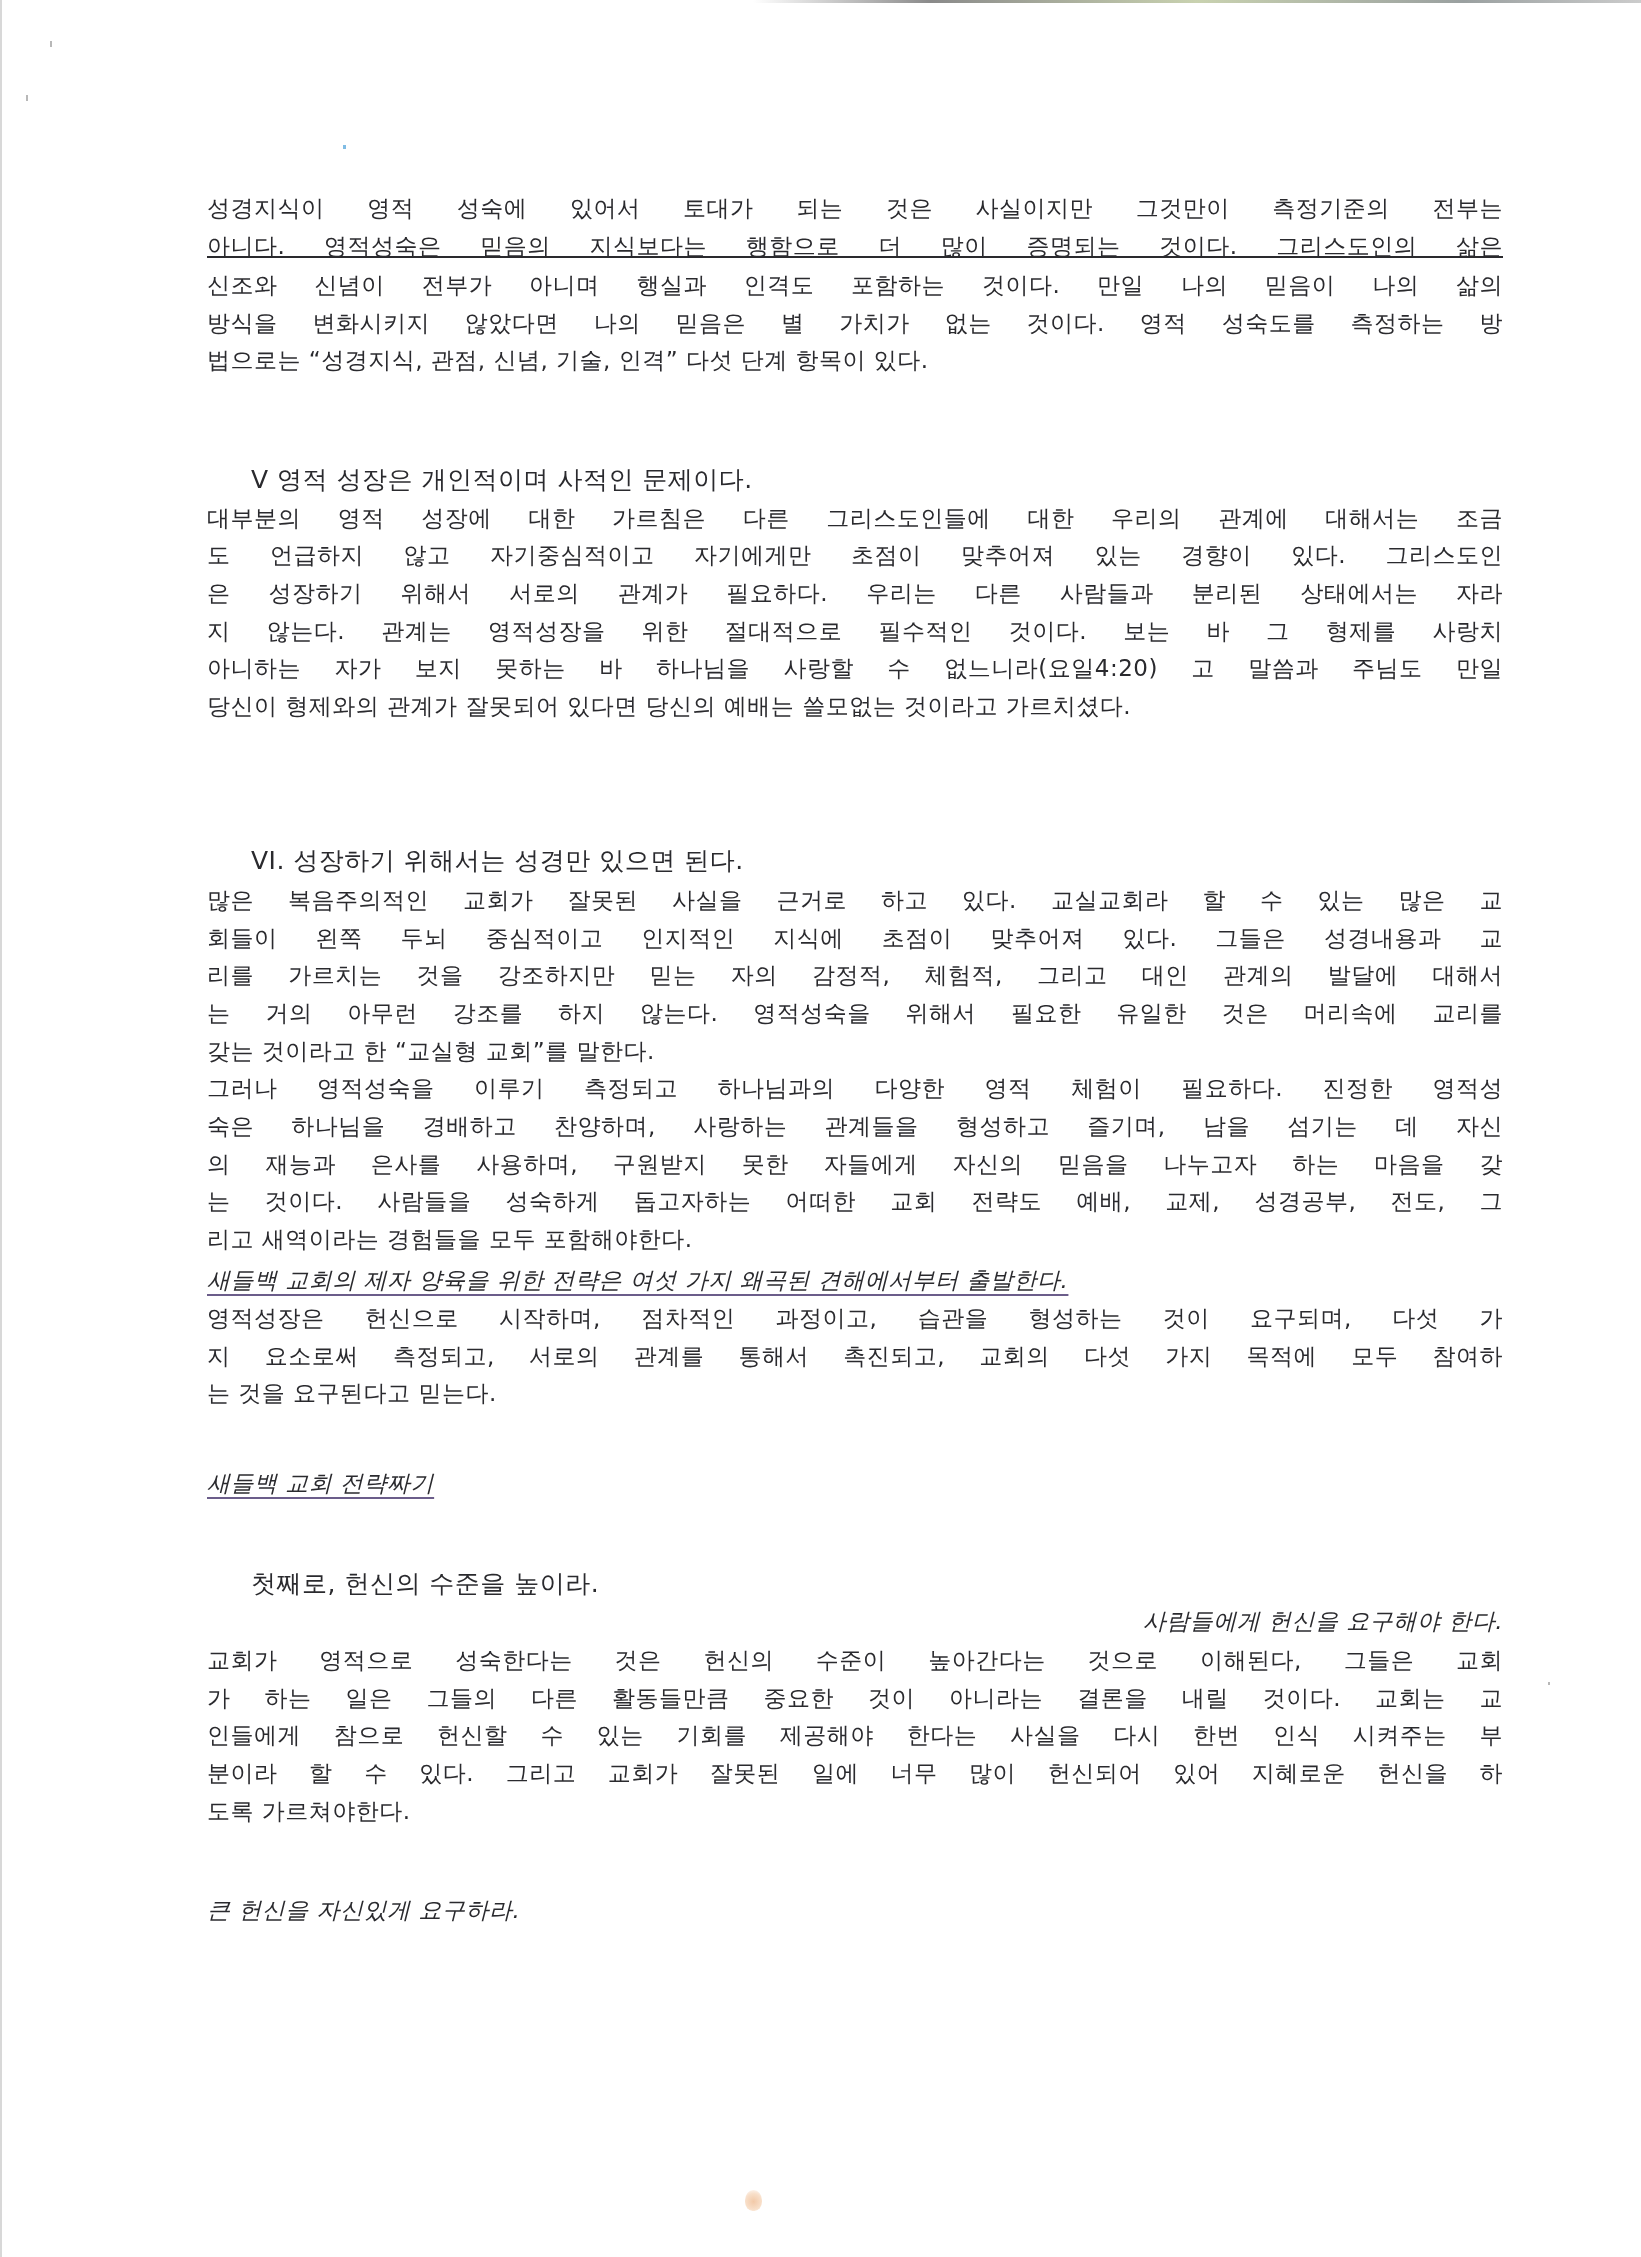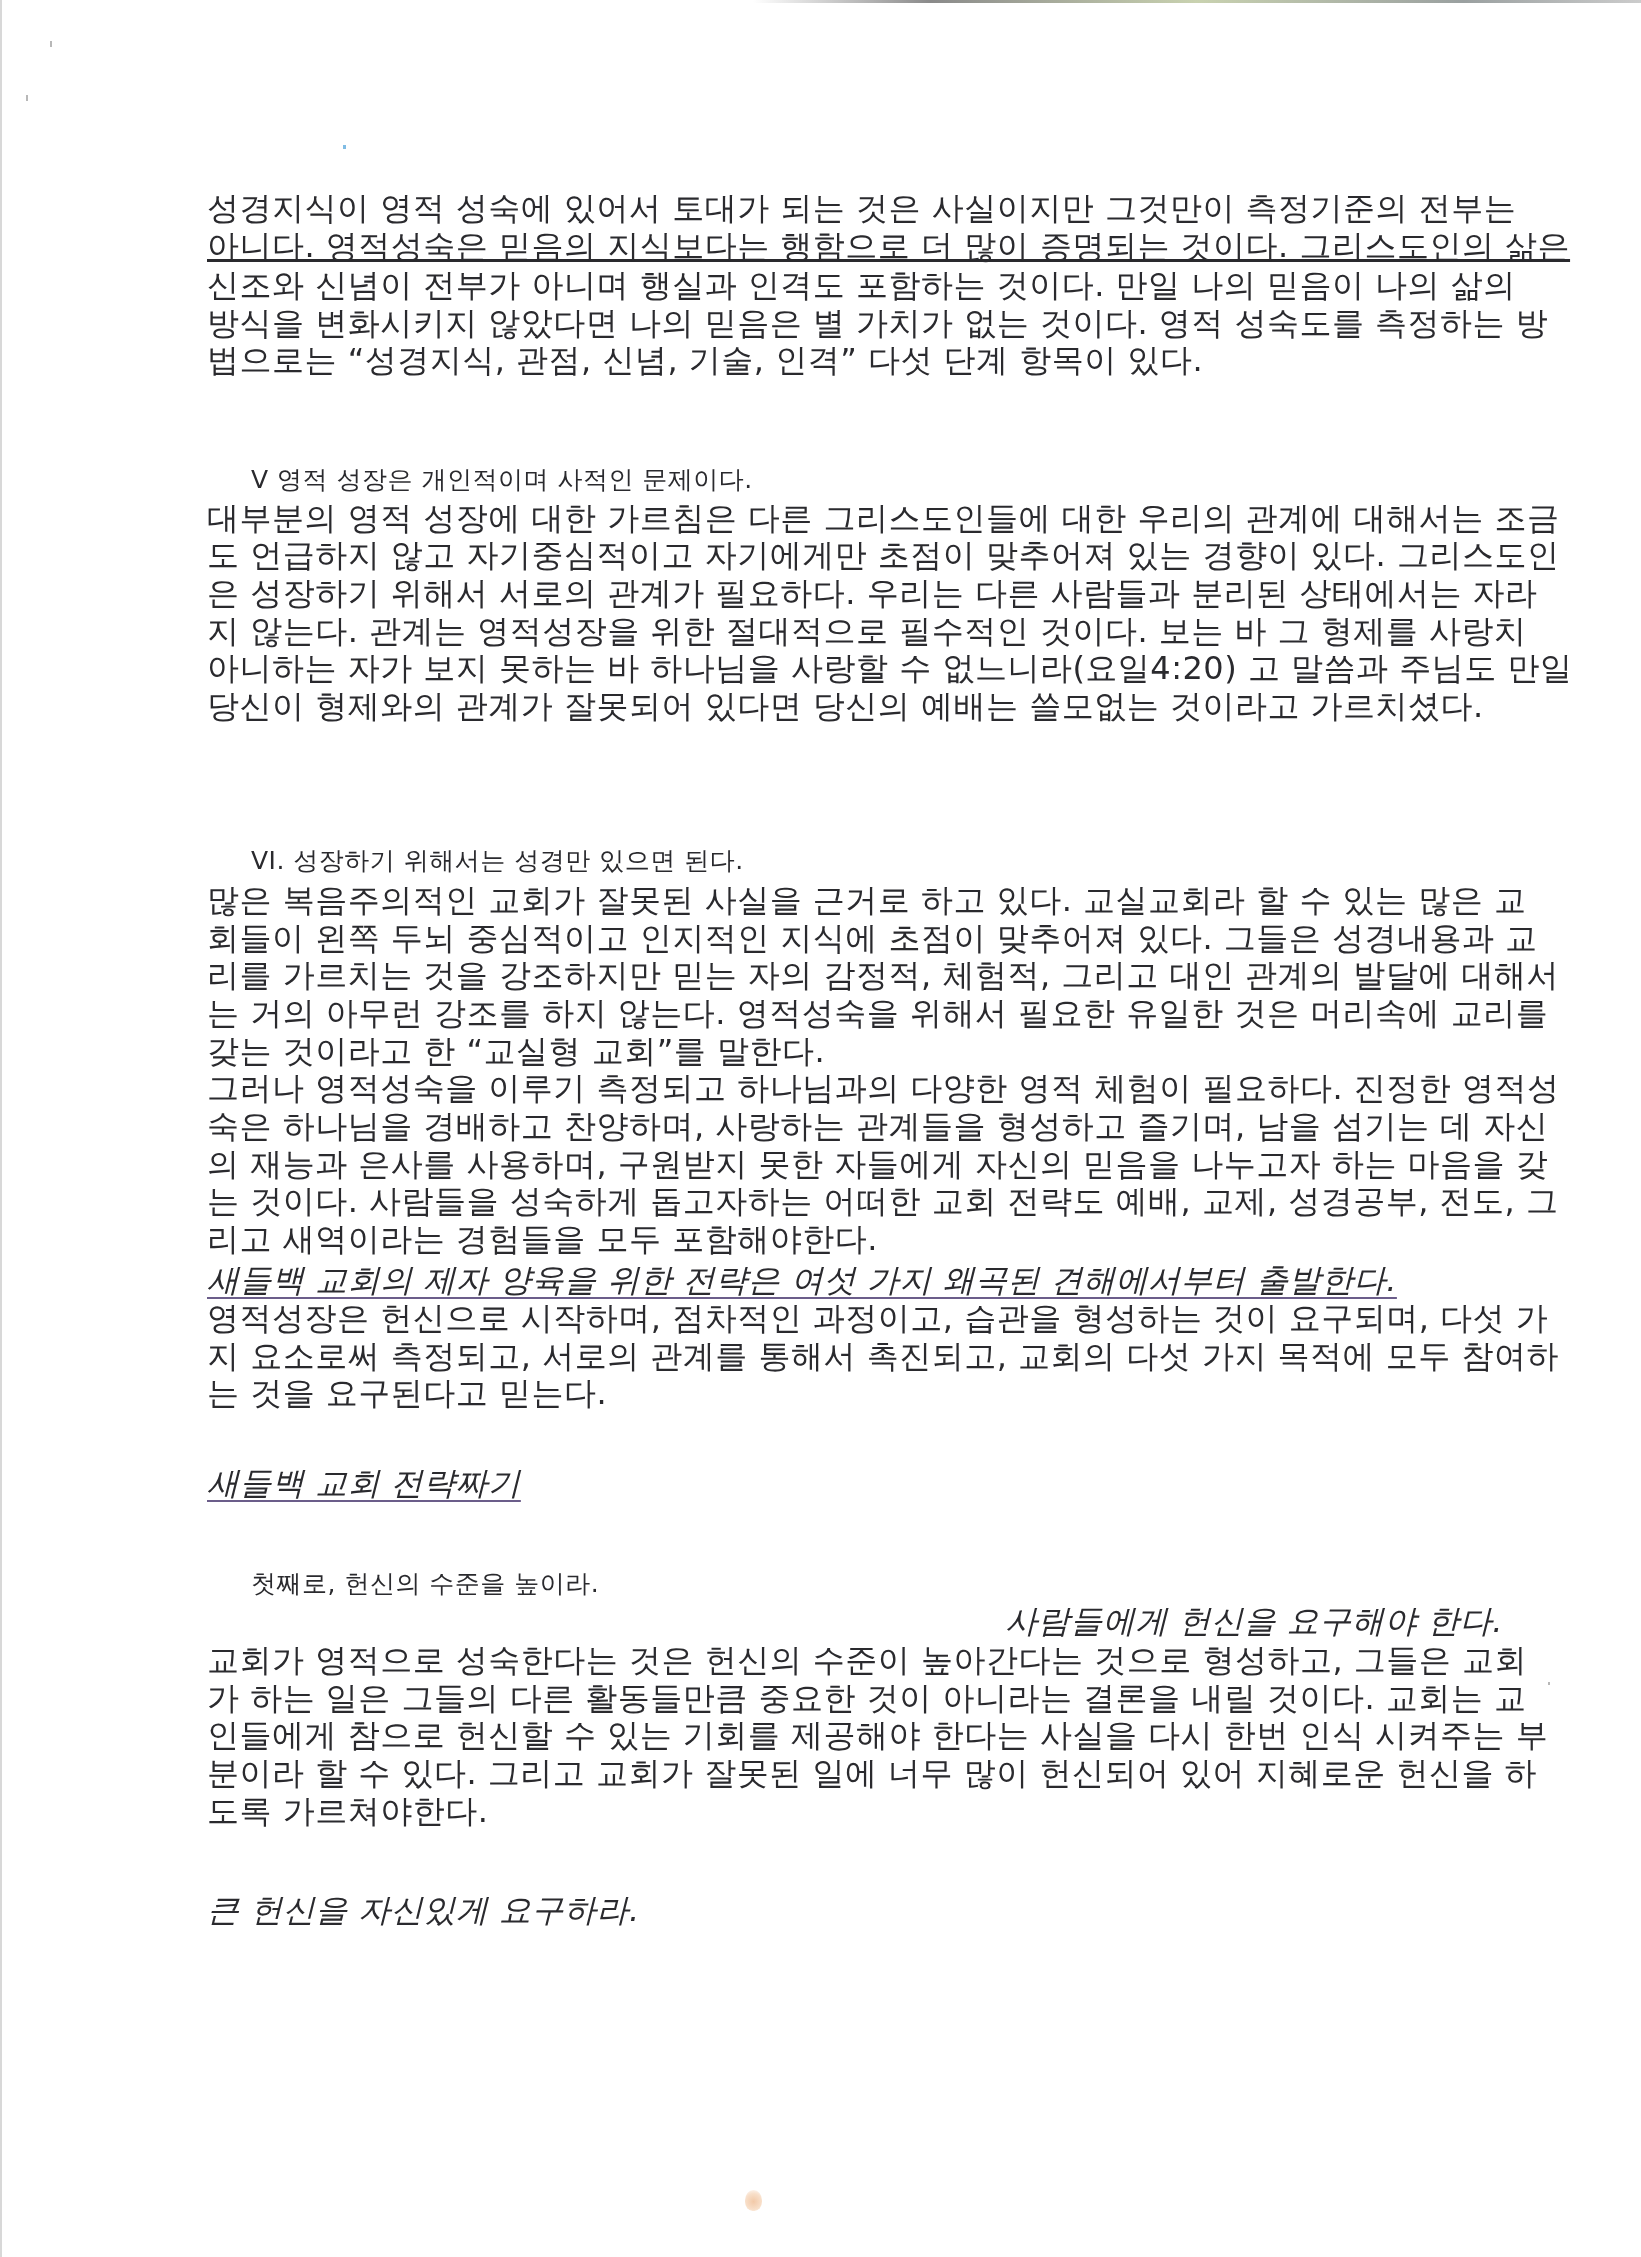--- a/index.html
+++ b/index.html
@@ -51,21 +51,21 @@
     .page {
       position: absolute;
       left: 207px;
       top: 183px;
       width: 1296px;
     }
     .line {
       position: absolute;
       left: 0;
       width: 1296px;
-      font-size: 32px;
+      font-size: 23px;
       line-height: 39px;
       height: 39px;
       white-space: nowrap;
       letter-spacing: 0.5px;
     }
     .justify {
       text-align: justify;
       text-align-last: justify;
     }
     .heading {
@@ -136,21 +136,21 @@
     <div class="line" style="top:1191px;">는 것을 요구된다고 믿는다.</div>
   </div>
 
   <div class="line" style="top:1281px;">
     <span class="italic underline">새들백 교회 전략짜기</span>
   </div>
 
   <div>
     <div class="line heading" style="top:1381px;"> 첫째로, 헌신의 수준을 높이라.</div>
     <div class="line italic" style="top:1419px;text-align:right;">사람들에게 헌신을 요구해야 한다.</div>
-    <div class="line justify" style="top:1458px;">교회가 영적으로 성숙한다는 것은 헌신의 수준이 높아간다는 것으로 형성하고,  그들은 교회</div>
+    <div class="line justify" style="top:1458px;">교회가 영적으로 성숙한다는 것은 헌신의 수준이 높아간다는 것으로 이해된다,  그들은 교회</div>
     <div class="line justify" style="top:1496px;">가 하는 일은 그들의 다른 활동들만큼 중요한 것이 아니라는 결론을 내릴 것이다. 교회는 교</div>
     <div class="line justify" style="top:1533px;">인들에게 참으로 헌신할 수 있는 기회를 제공해야 한다는 사실을 다시 한번 인식 시켜주는 부</div>
     <div class="line justify" style="top:1571px;">분이라 할 수 있다. 그리고 교회가 잘못된 일에 너무 많이 헌신되어 있어 지혜로운 헌신을 하</div>
     <div class="line" style="top:1609px;">도록 가르쳐야한다.</div>
     <div class="line italic" style="top:1708px;">큰 헌신을 자신있게 요구하라.</div>
   </div>
 
 </div>
 
 

